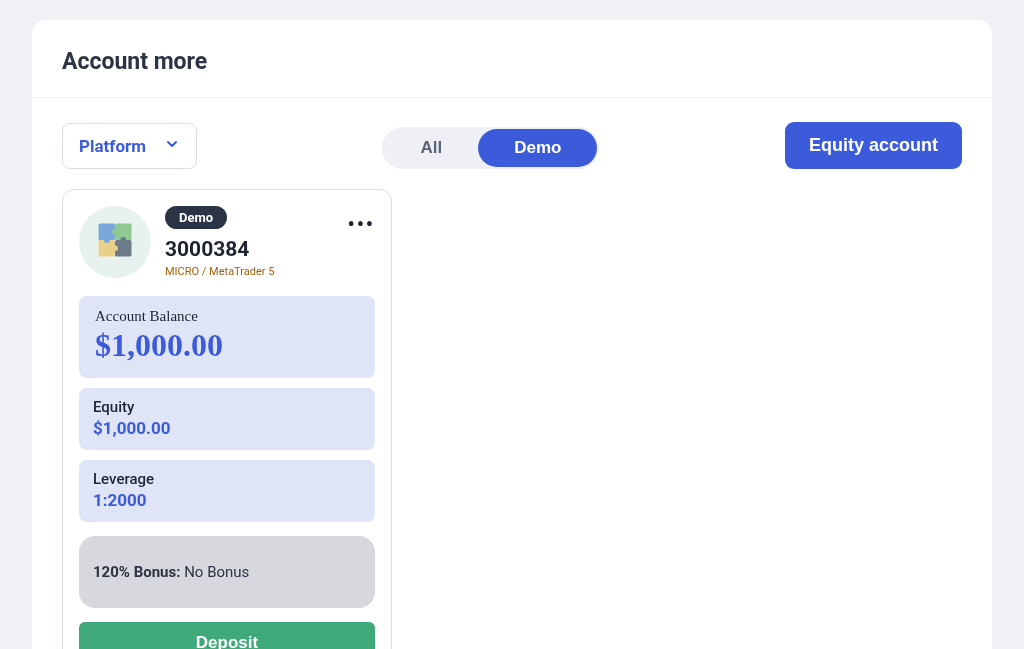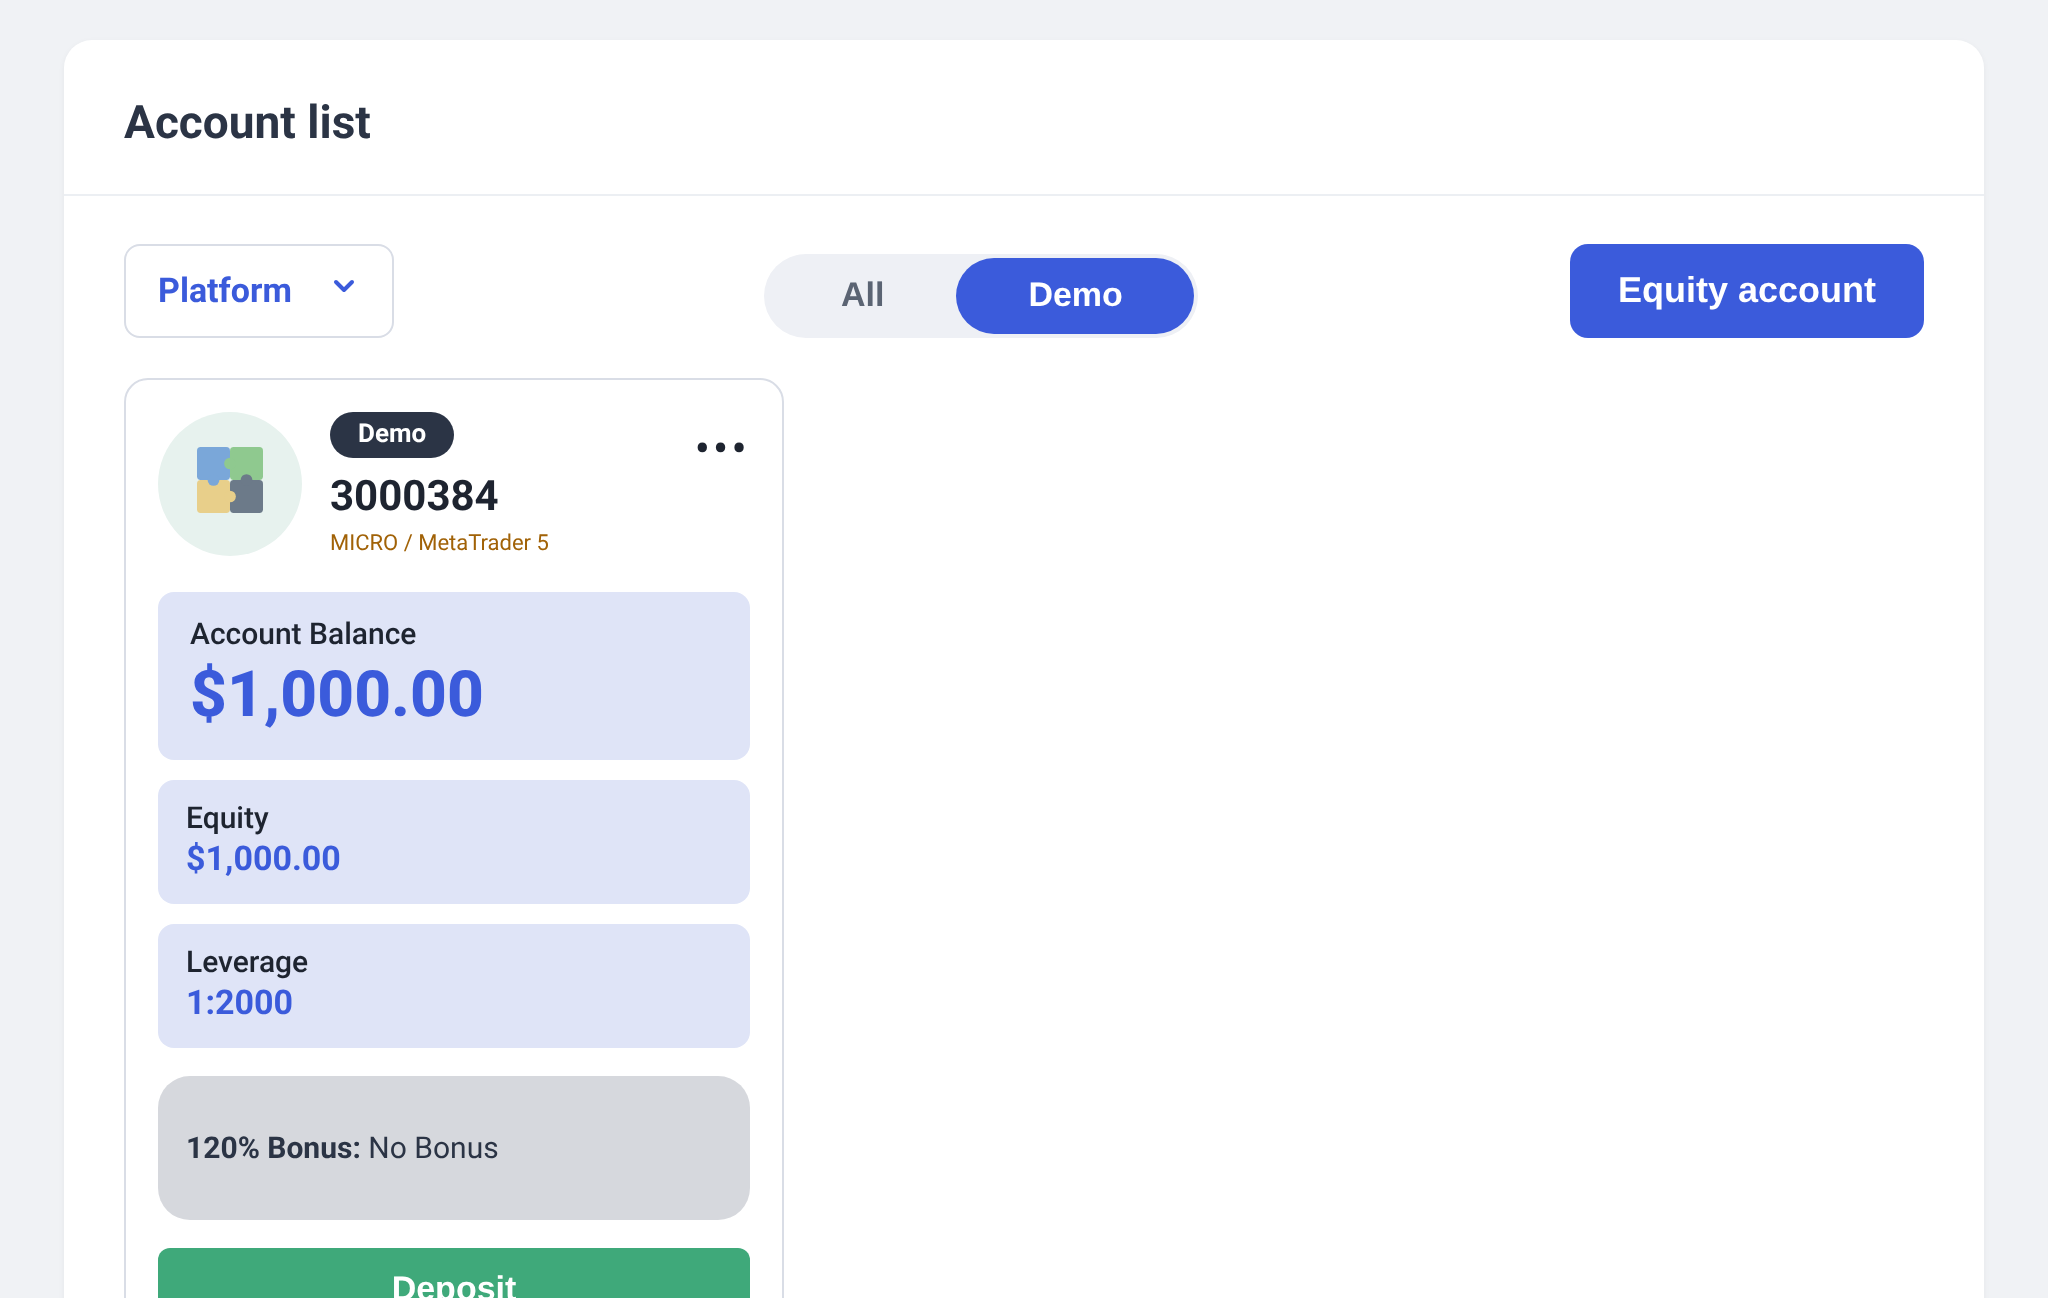--- a/index.html
+++ b/index.html
@@ -128,20 +128,21 @@
       letter-spacing: 2px;
       color: #1e2430;
       cursor: pointer;
       font-weight: 700;
     }
     .balance-block {
       background: #dfe4f7;
       border-radius: 8px;
       padding: 12px 16px 14px;
       margin-bottom: 10px;
+      font-family: Liberation Serif, serif;
     }
     .balance-label { font-size: 15px; color: #1e2430; font-weight: 500; }
     .balance-value {
       font-size: 32px;
       font-weight: 800;
       color: #3b5bdb;
       margin-top: 2px;
     }
     .stats-row { display: flex; gap: 10px; margin-bottom: 14px; flex-direction: column; }
     .stat {
@@ -206,21 +207,21 @@
       background:#f0f2f5;
       margin:6px 30px 0;
       border-radius:2px;
     }
   </style>
 </head>
 <body>
 
 <div class="panel">
   <div class="panel-header">
-    <div class="panel-title">Account list</div>
+    <div class="panel-title">Account more</div>
   </div>
 
   <div class="controls-row">
     <div class="filter-dropdown">
       <span>Platform</span>
       <span class="chev">
         <svg width="16" height="16" viewBox="0 0 24 24" fill="none" stroke="currentColor" stroke-width="3" stroke-linecap="round" stroke-linejoin="round">
             <polyline points="6 9 12 15 18 9"></polyline>
           </svg>
       </span>

